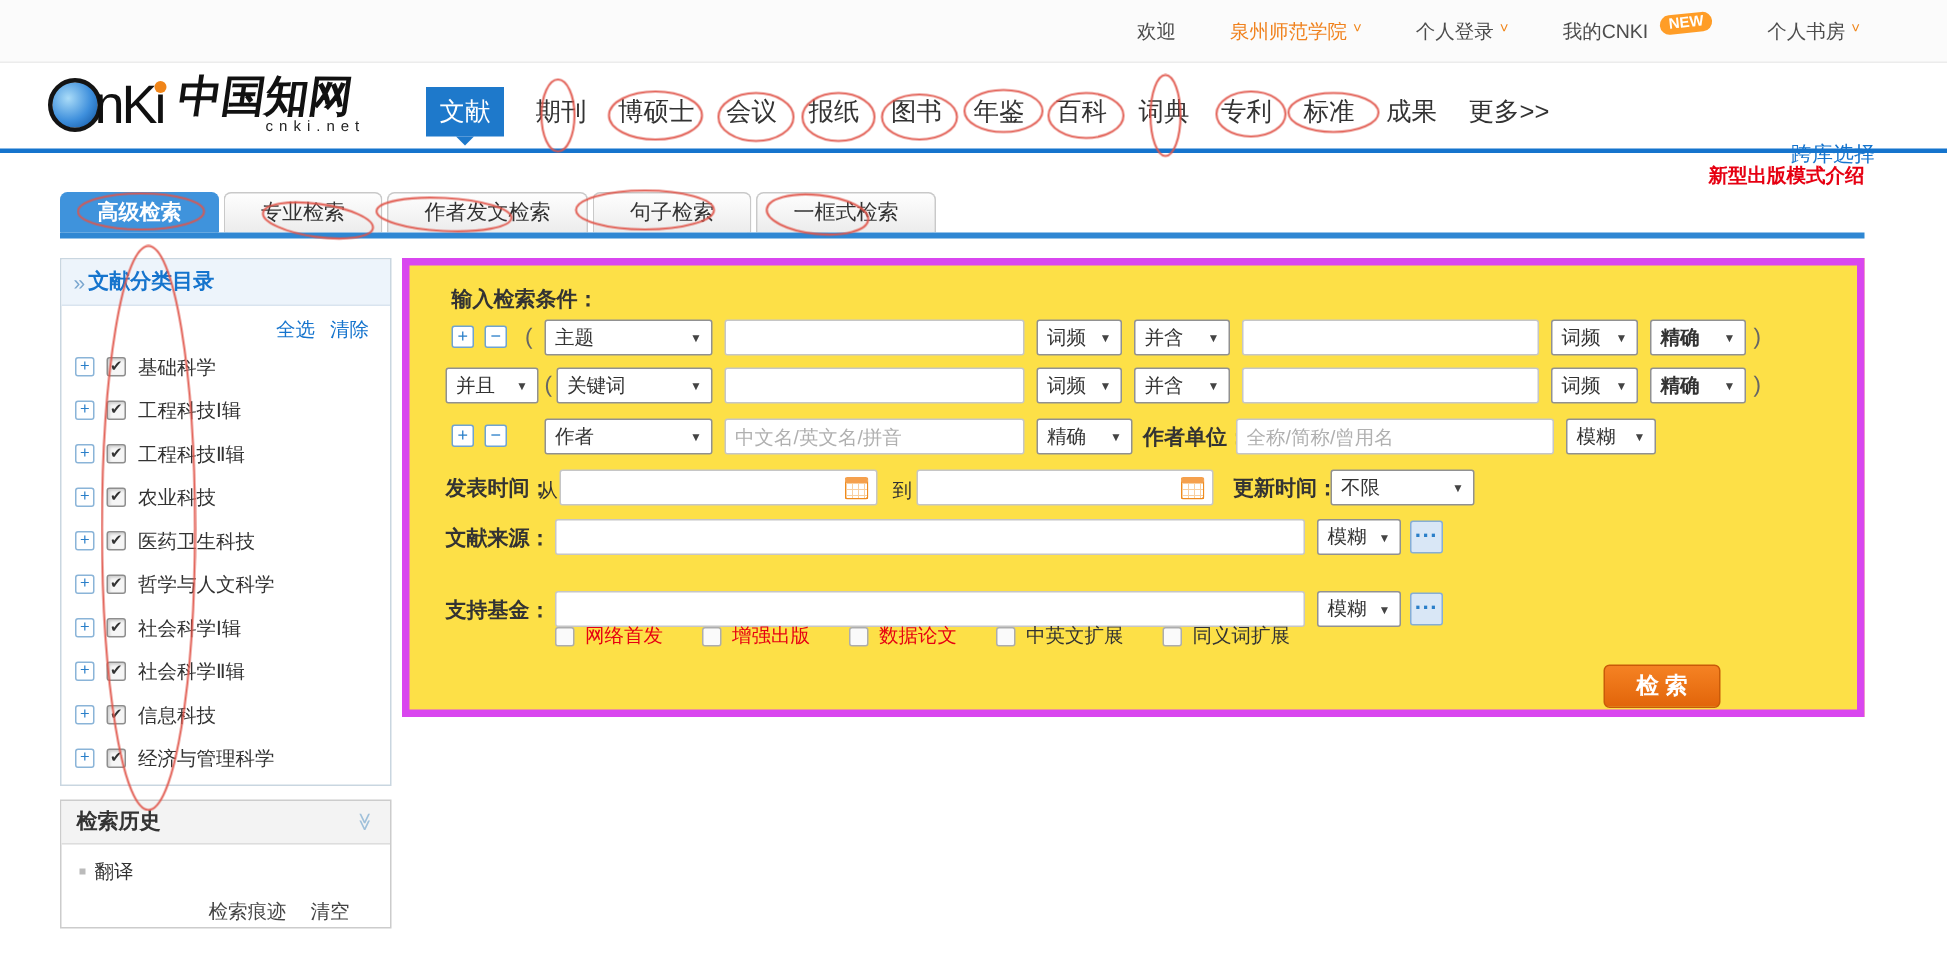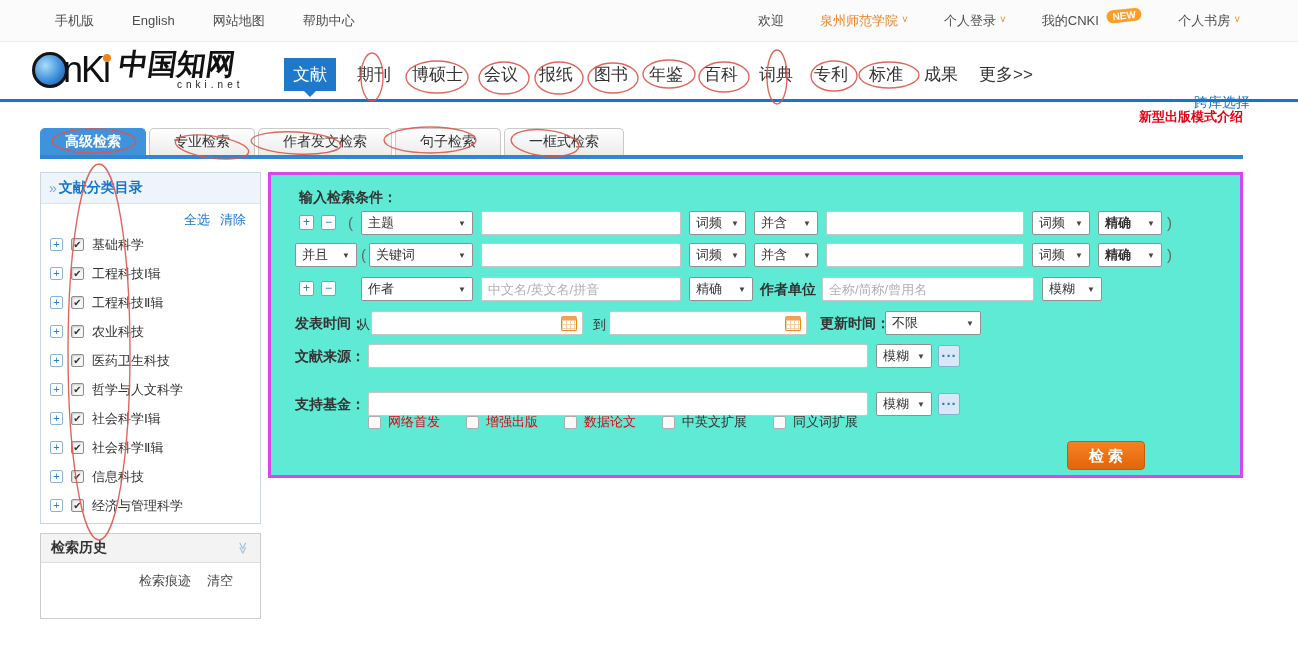--- a/index.html
+++ b/index.html
@@ -61,22 +61,22 @@
                background:#fff;box-sizing:border-box;}
   .history-header{height:28px;background:#f3f3f3;border-bottom:1px solid #ddd;display:flex;
                   align-items:center;justify-content:space-between;padding:0 10px;font-size:14px;
                   font-weight:bold;color:#333;}
   .hist-chev{color:#9fc0da;transform:rotate(90deg);font-size:12px;font-weight:normal;cursor:pointer;}
   .hist-item{font-size:13px;color:#333;margin:9px 0 0 12px;display:flex;align-items:center;gap:6px;cursor:pointer;}
   .bullet{width:4px;height:4px;background:#bbb;flex:0 0 auto;}
   .hist-links{display:flex;gap:16px;justify-content:flex-end;margin:9px 27px 0 0;font-size:13px;color:#444;}
   .hist-links span{cursor:pointer;}
   
-  .panel{position:absolute;left:268px;top:172px;width:975px;height:306px;border:3px solid #d946ef;
-         background:#5eead4;box-sizing:border-box;padding-left:28px;}
+  .panel{position:absolute;left:268px;top:172px;width:975px;height:306px;border:5px solid #d946ef;
+         background:#fde047;box-sizing:border-box;padding-left:28px;}
   .panel-title{position:absolute;left:28px;top:14px;font-weight:bold;font-size:14px;color:#333;}
   .frow{position:absolute;left:0;width:100%;height:26px;}
   .pm{position:absolute;width:15px;height:15px;border:1px solid #6fa3d2;color:#2a7fc9;font-size:12px;
       line-height:13px;text-align:center;background:#fff;border-radius:2px;top:4px;cursor:pointer;box-sizing:border-box;}
   .paren{position:absolute;font-size:15px;color:#666;top:3px;}
   .sel{position:absolute;height:24px;border:1px solid #919191;background:#fff;display:flex;align-items:center;
        justify-content:space-between;padding:0 6px;font-size:13px;color:#333;border-radius:2px;
        box-sizing:border-box;cursor:pointer;top:0;}
   .sel .ar{font-size:8px;color:#444;margin-left:4px;}
   .sel.bold{font-weight:bold;}
@@ -102,26 +102,20 @@
              color:#fff;font-size:15px;font-weight:bold;text-align:center;line-height:27px;box-sizing:border-box;}
   
   .annotations{position:absolute;left:0;top:0;width:1298px;height:648px;pointer-events:none;z-index:50;}
 </style>
 </head>
 <body>
 
 <div class="page">
 
   <div class="topbar">
-    <div class="topbar-left">
-      <span class="tb-link">手机版</span>
-      <span class="tb-link">English</span>
-      <span class="tb-link">网站地图</span>
-      <span class="tb-link">帮助中心</span>
-    </div>
     <div class="topbar-right">
       <span>欢迎</span>
       <span class="tb-link tb-orange">
         <span>泉州师范学院</span>
         <span class="chev">˅</span>
       </span>
       <span class="tb-link">
         <span>个人登录</span>
         <span class="chev">˅</span>
       </span>
@@ -236,20 +230,24 @@
       <span class="expand">+</span>
       <span class="scb">✔</span>
       <span class="cat-label">经济与管理科学</span>
     </div>
   </div>
 
   <div class="history-box">
     <div class="history-header">
       <span>检索历史</span>
       <span class="hist-chev">≫</span>
+    </div>
+    <div class="hist-item">
+      <span class="bullet"></span>
+      <span>翻译</span>
     </div>
     <div class="hist-links">
       <span>检索痕迹</span>
       <span>清空</span>
     </div>
   </div>
 
   <div class="panel">
     <div class="panel-title">输入检索条件：</div>
 

